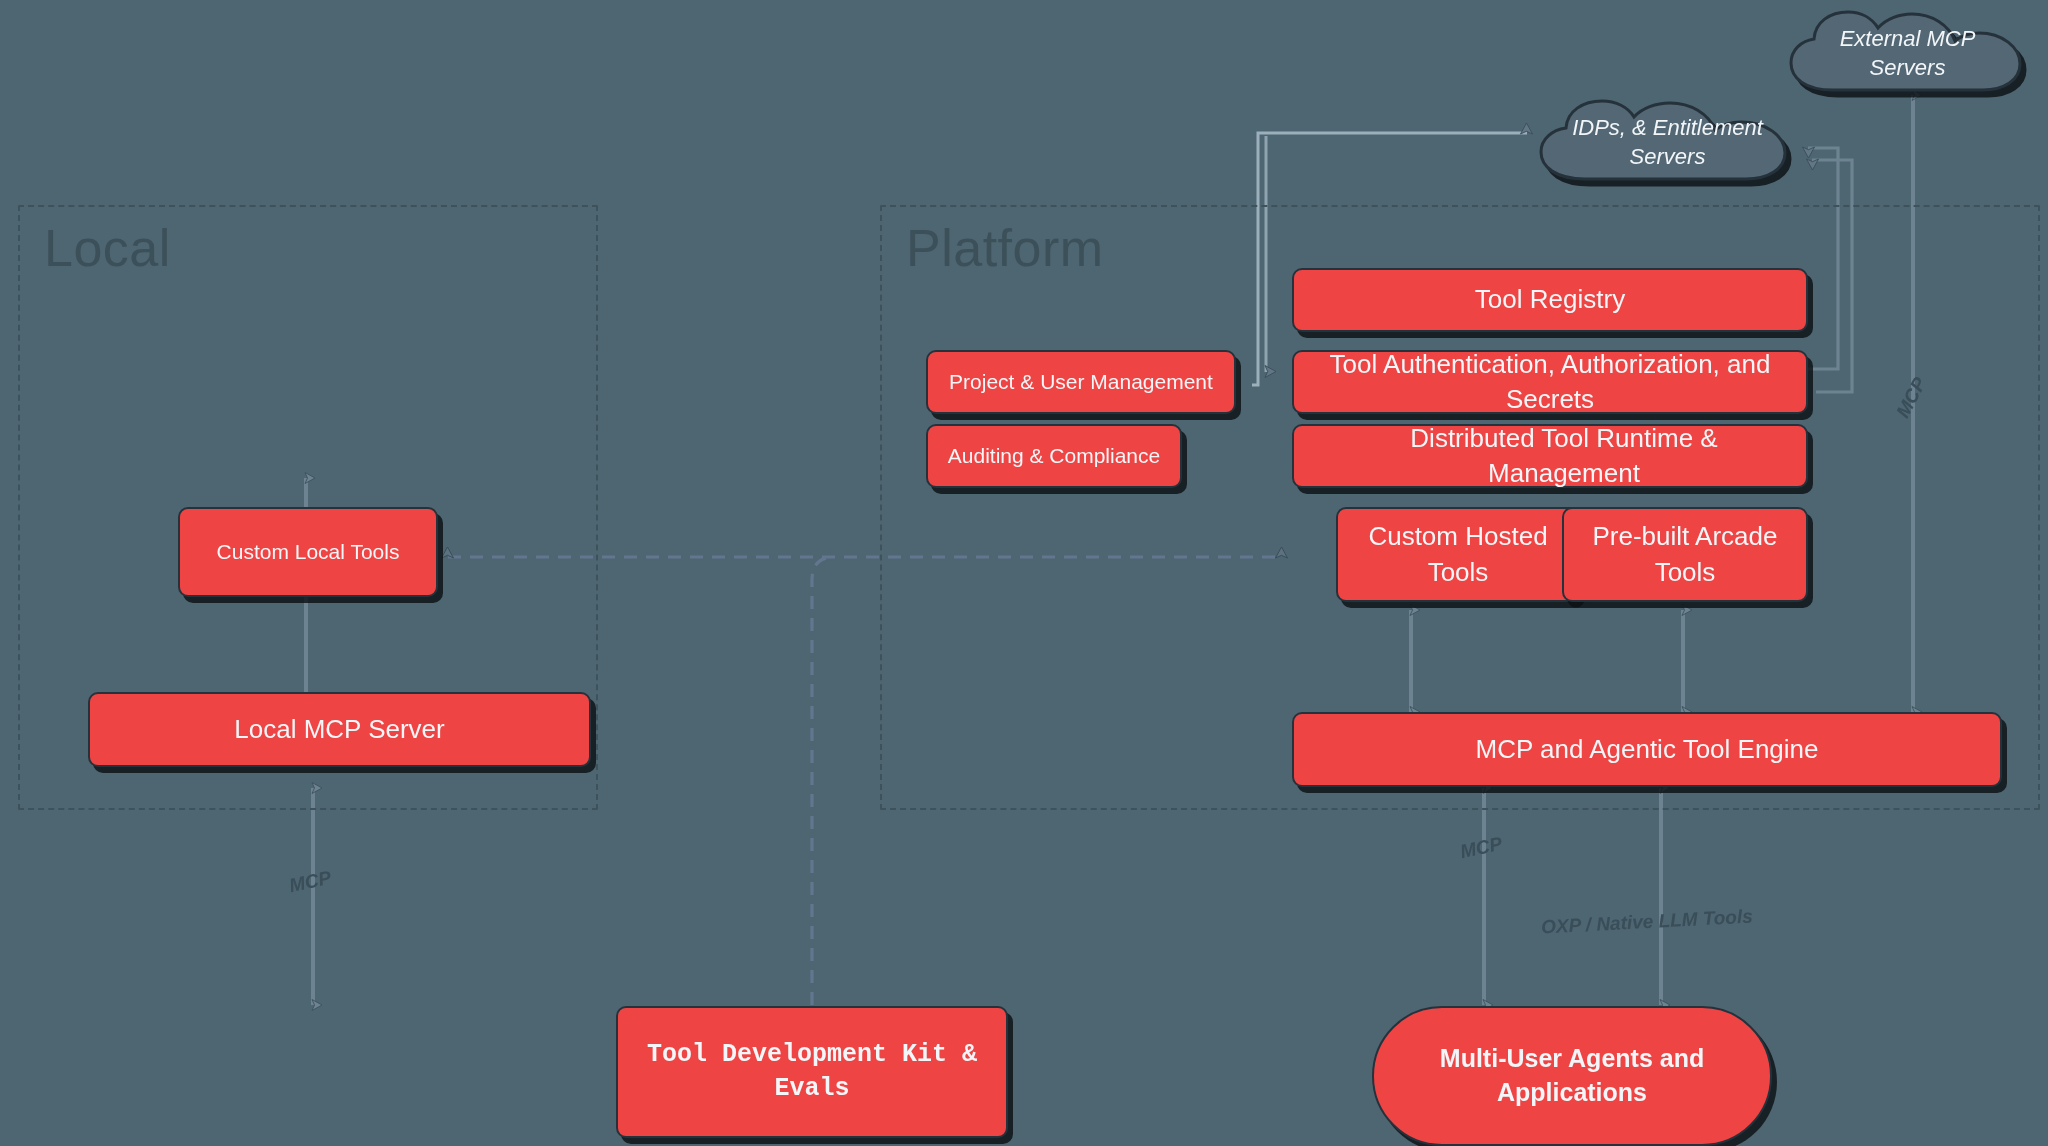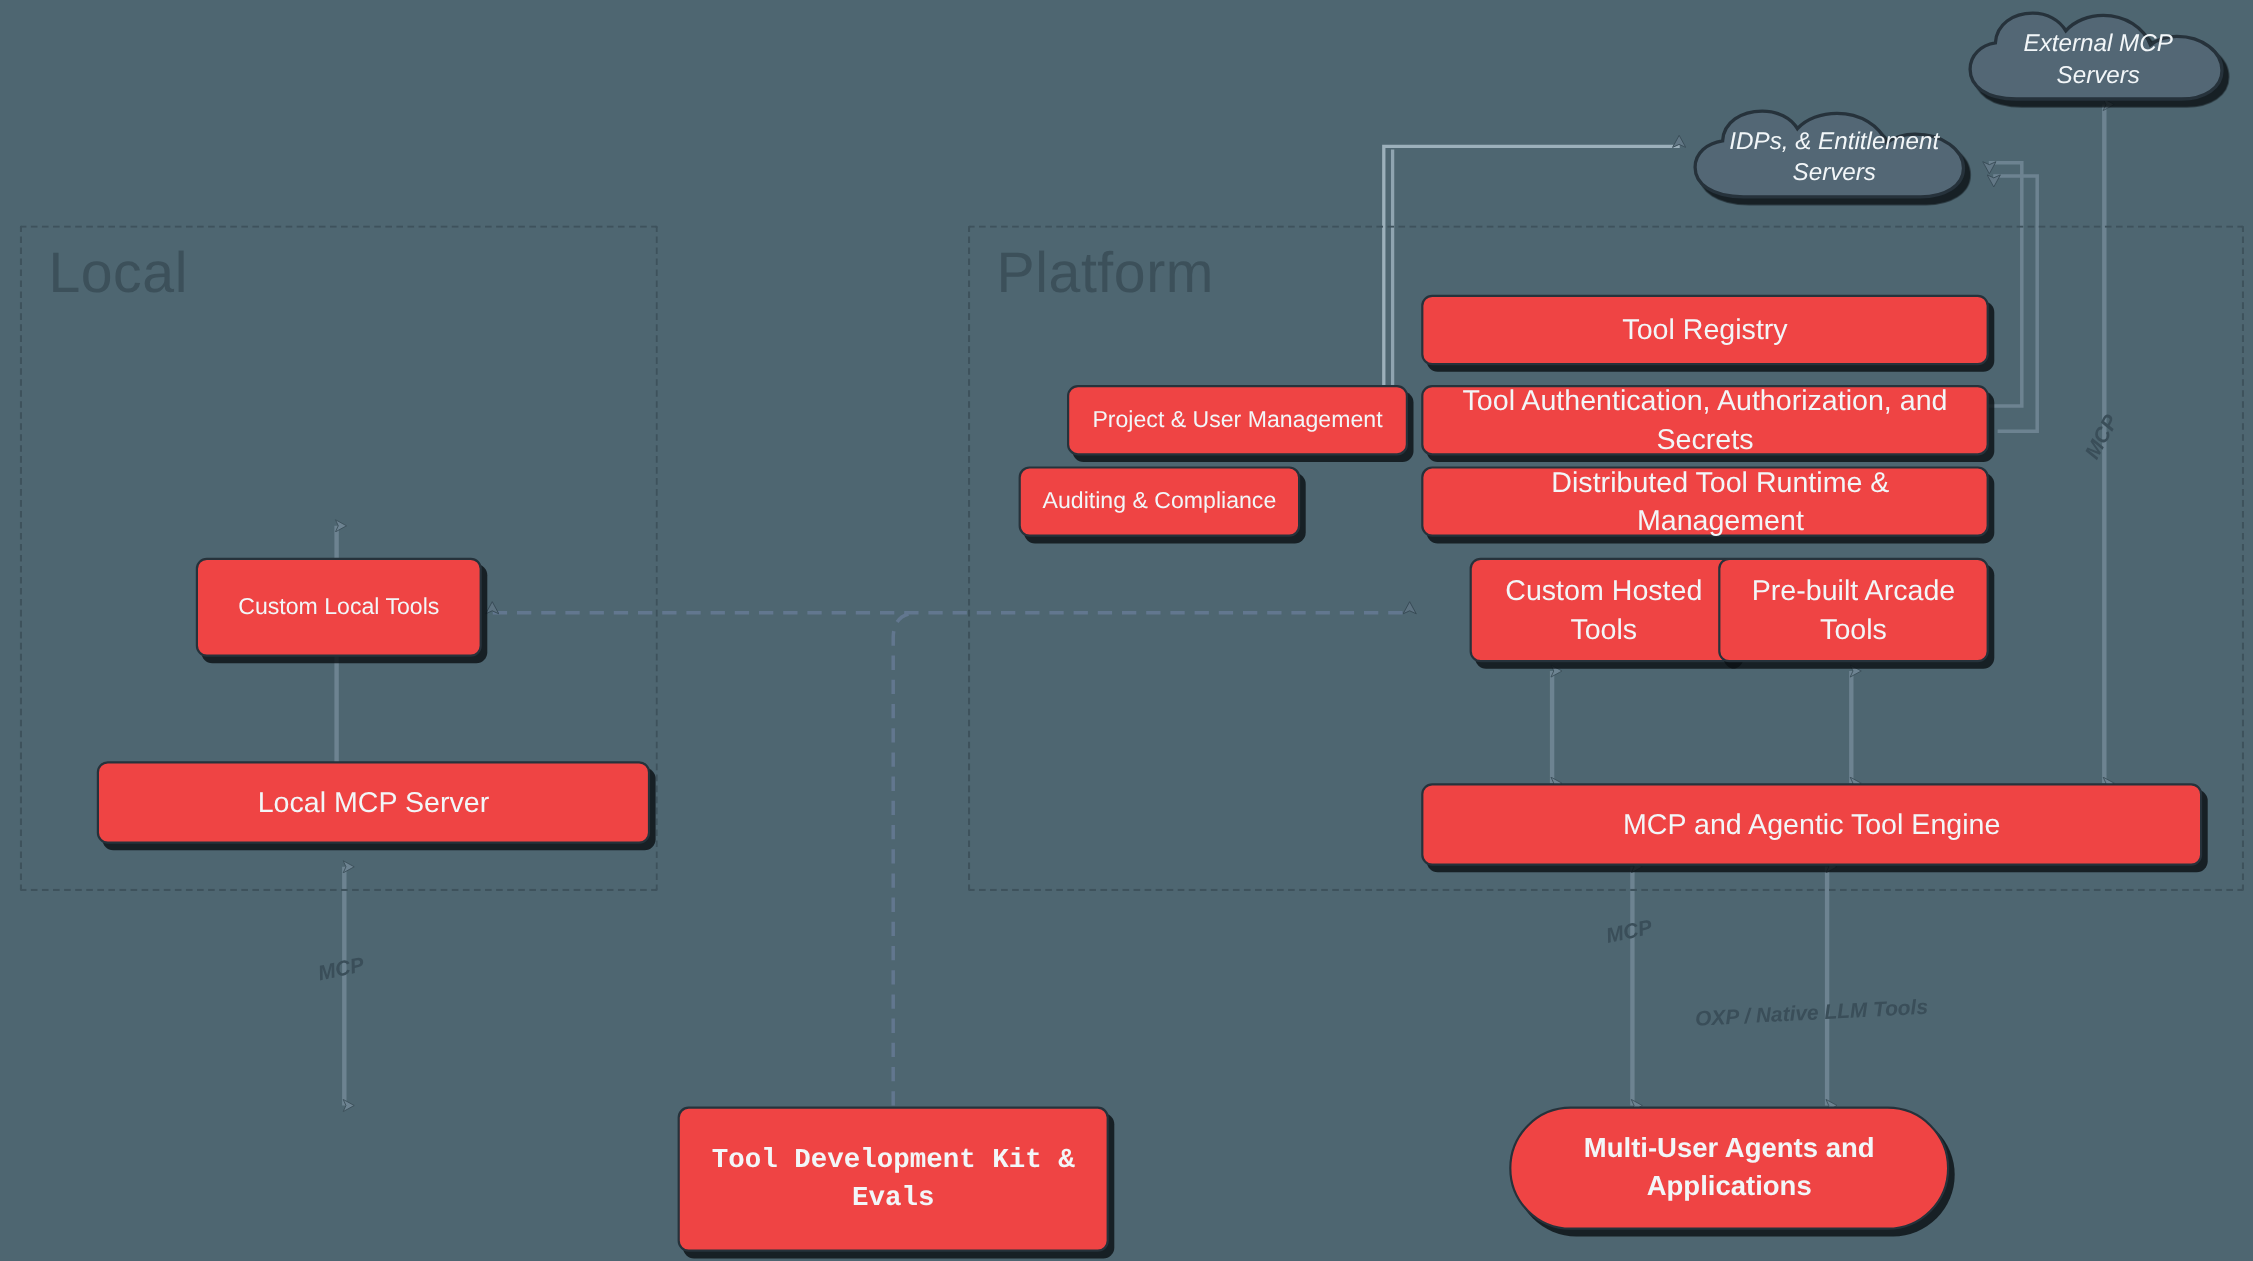--- a/index.html
+++ b/index.html
@@ -189,37 +189,37 @@
     <span class="cloud-label">IDPs, &amp; Entitlement Servers</span>
   </div>
 
   <div class="node" style="left:178px; top:507px; width:260px; height:90px;">Custom Local Tools</div>
 
   <div class="node big" style="left:88px; top:692px; width:503px; height:75px;">Local MCP Server</div>
 
 
   <div class="node strong" style="left:616px; top:1006px; width:392px; height:132px;font-family:Liberation Mono, monospace;">Tool Development Kit &amp; Evals</div>
 
-  <div class="node" style="left:926px; top:350px; width:310px; height:64px;margin-left:44px;">Project &amp; User Management</div>
+  <div class="node" style="left:926px; top:350px; width:310px; height:64px;">Project &amp; User Management</div>
 
   <div class="node" style="left:926px; top:424px; width:256px; height:64px;">Auditing &amp; Compliance</div>
 
   <div class="node big" style="left:1292px; top:268px; width:516px; height:64px;">Tool Registry</div>
 
   <div class="node big" style="left:1292px; top:350px; width:516px; height:64px;">Tool Authentication, Authorization, and Secrets</div>
 
   <div class="node big" style="left:1292px; top:424px; width:516px; height:64px;padding-left:40px;">Distributed Tool Runtime &amp; Management</div>
 
   <div class="node big" style="left:1292px; top:507px; width:244px; height:95px;margin-left:44px;">Custom Hosted Tools</div>
 
   <div class="node big" style="left:1562px; top:507px; width:246px; height:95px;">Pre-built Arcade Tools</div>
 
   <div class="node big" style="left:1292px; top:712px; width:710px; height:75px;">MCP and Agentic Tool Engine</div>
 
-  <div class="node pill strong" style="left:1372px; top:1006px; width:400px; height:112px; flex-direction:column;">
+  <div class="node pill strong" style="left:1372px; top:1006px; width:400px; height:140px; flex-direction:column;">
     <span>Multi-User Agents and</span>
     <span>Applications</span>
   </div>
 
   <div class="edge-label rot" style="left:289px; top:872px; transform:rotate(-12deg);">MCP</div>
 
   <div class="edge-label rot" style="left:1460px; top:838px; transform:rotate(-12deg);">MCP</div>
 
   <div class="edge-label rot" style="left:1890px; top:388px; transform:rotate(-62deg);">MCP</div>
 

